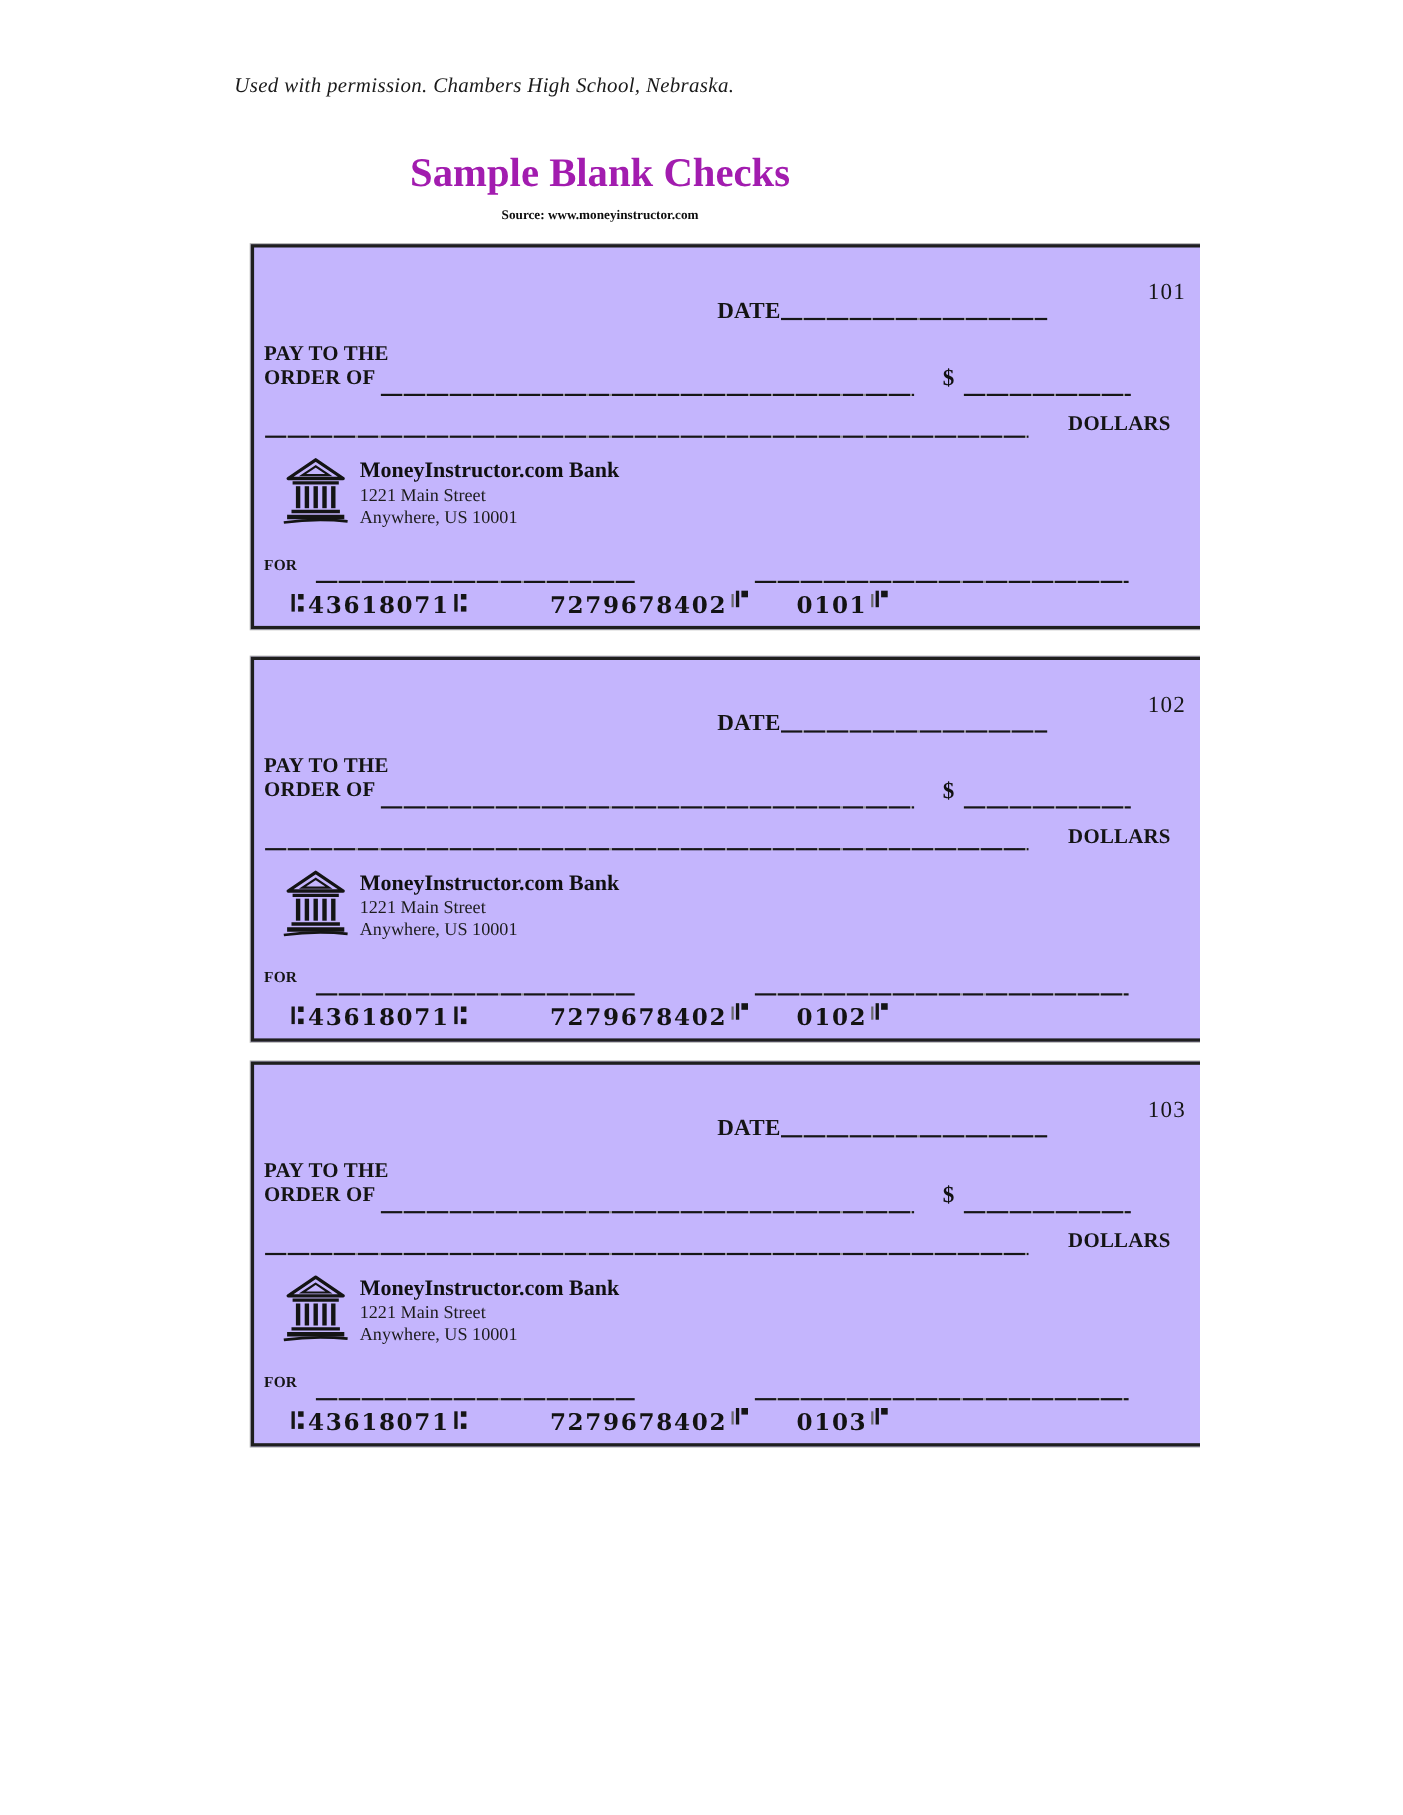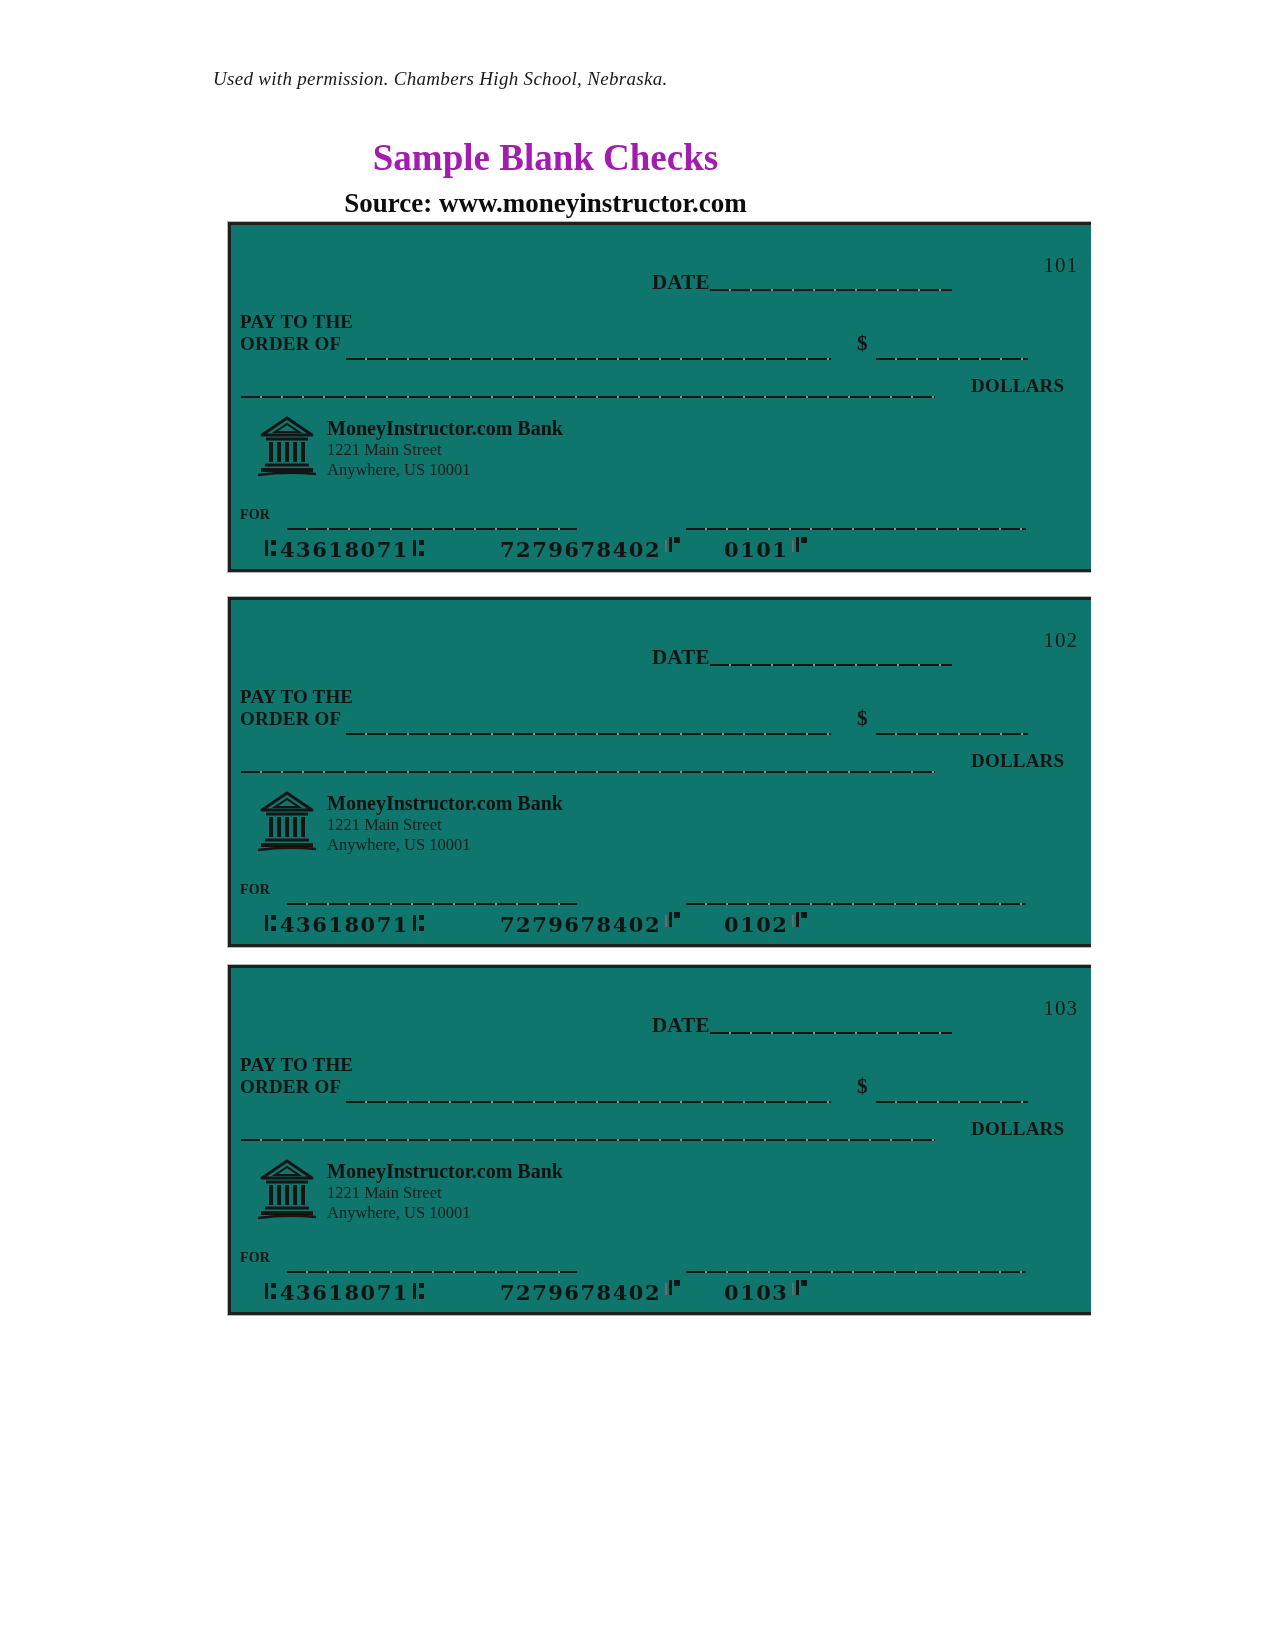--- a/index.html
+++ b/index.html
@@ -12,25 +12,25 @@
   .attribution {
     position:absolute; left:213px; top:68px;
     font-style:italic; font-size:19px; letter-spacing:.3px; color:#1a1a1a;
   }
   .doc-title {
     position:absolute; left:0; top:136px; width:100%;
     text-align:center; font-size:37px; font-weight:bold; color:#a21caf;
   }
   .doc-source {
     position:absolute; left:0; top:188px; width:100%;
-    text-align:center; font-size:27px; font-weight:bold; color:#0d0d0d;
+    text-align:center; font-size:12px; font-weight:bold; color:#0d0d0d;
   }
   .check {
     position:absolute; left:228px; width:877px; height:350px;
-    background:#0f766e; border:3px solid #1f1f1f;
+    background:#c4b5fd; border:3px solid #1f1f1f;
     box-shadow:0 0 0 1px #b5b5b5;
   }
   .check.c1 { top:222px; }
   .check.c2 { top:597px; }
   .check.c3 { top:965px; }
 
   .check-number { position:absolute; top:28px; right:24px; font-size:21px; letter-spacing:1px; color:#161616; }
 
   .ln { height:2px; background:repeating-linear-gradient(90deg,#161616 0 19px,#8f8f8f 19px 21px,#161616 21px); }
 

